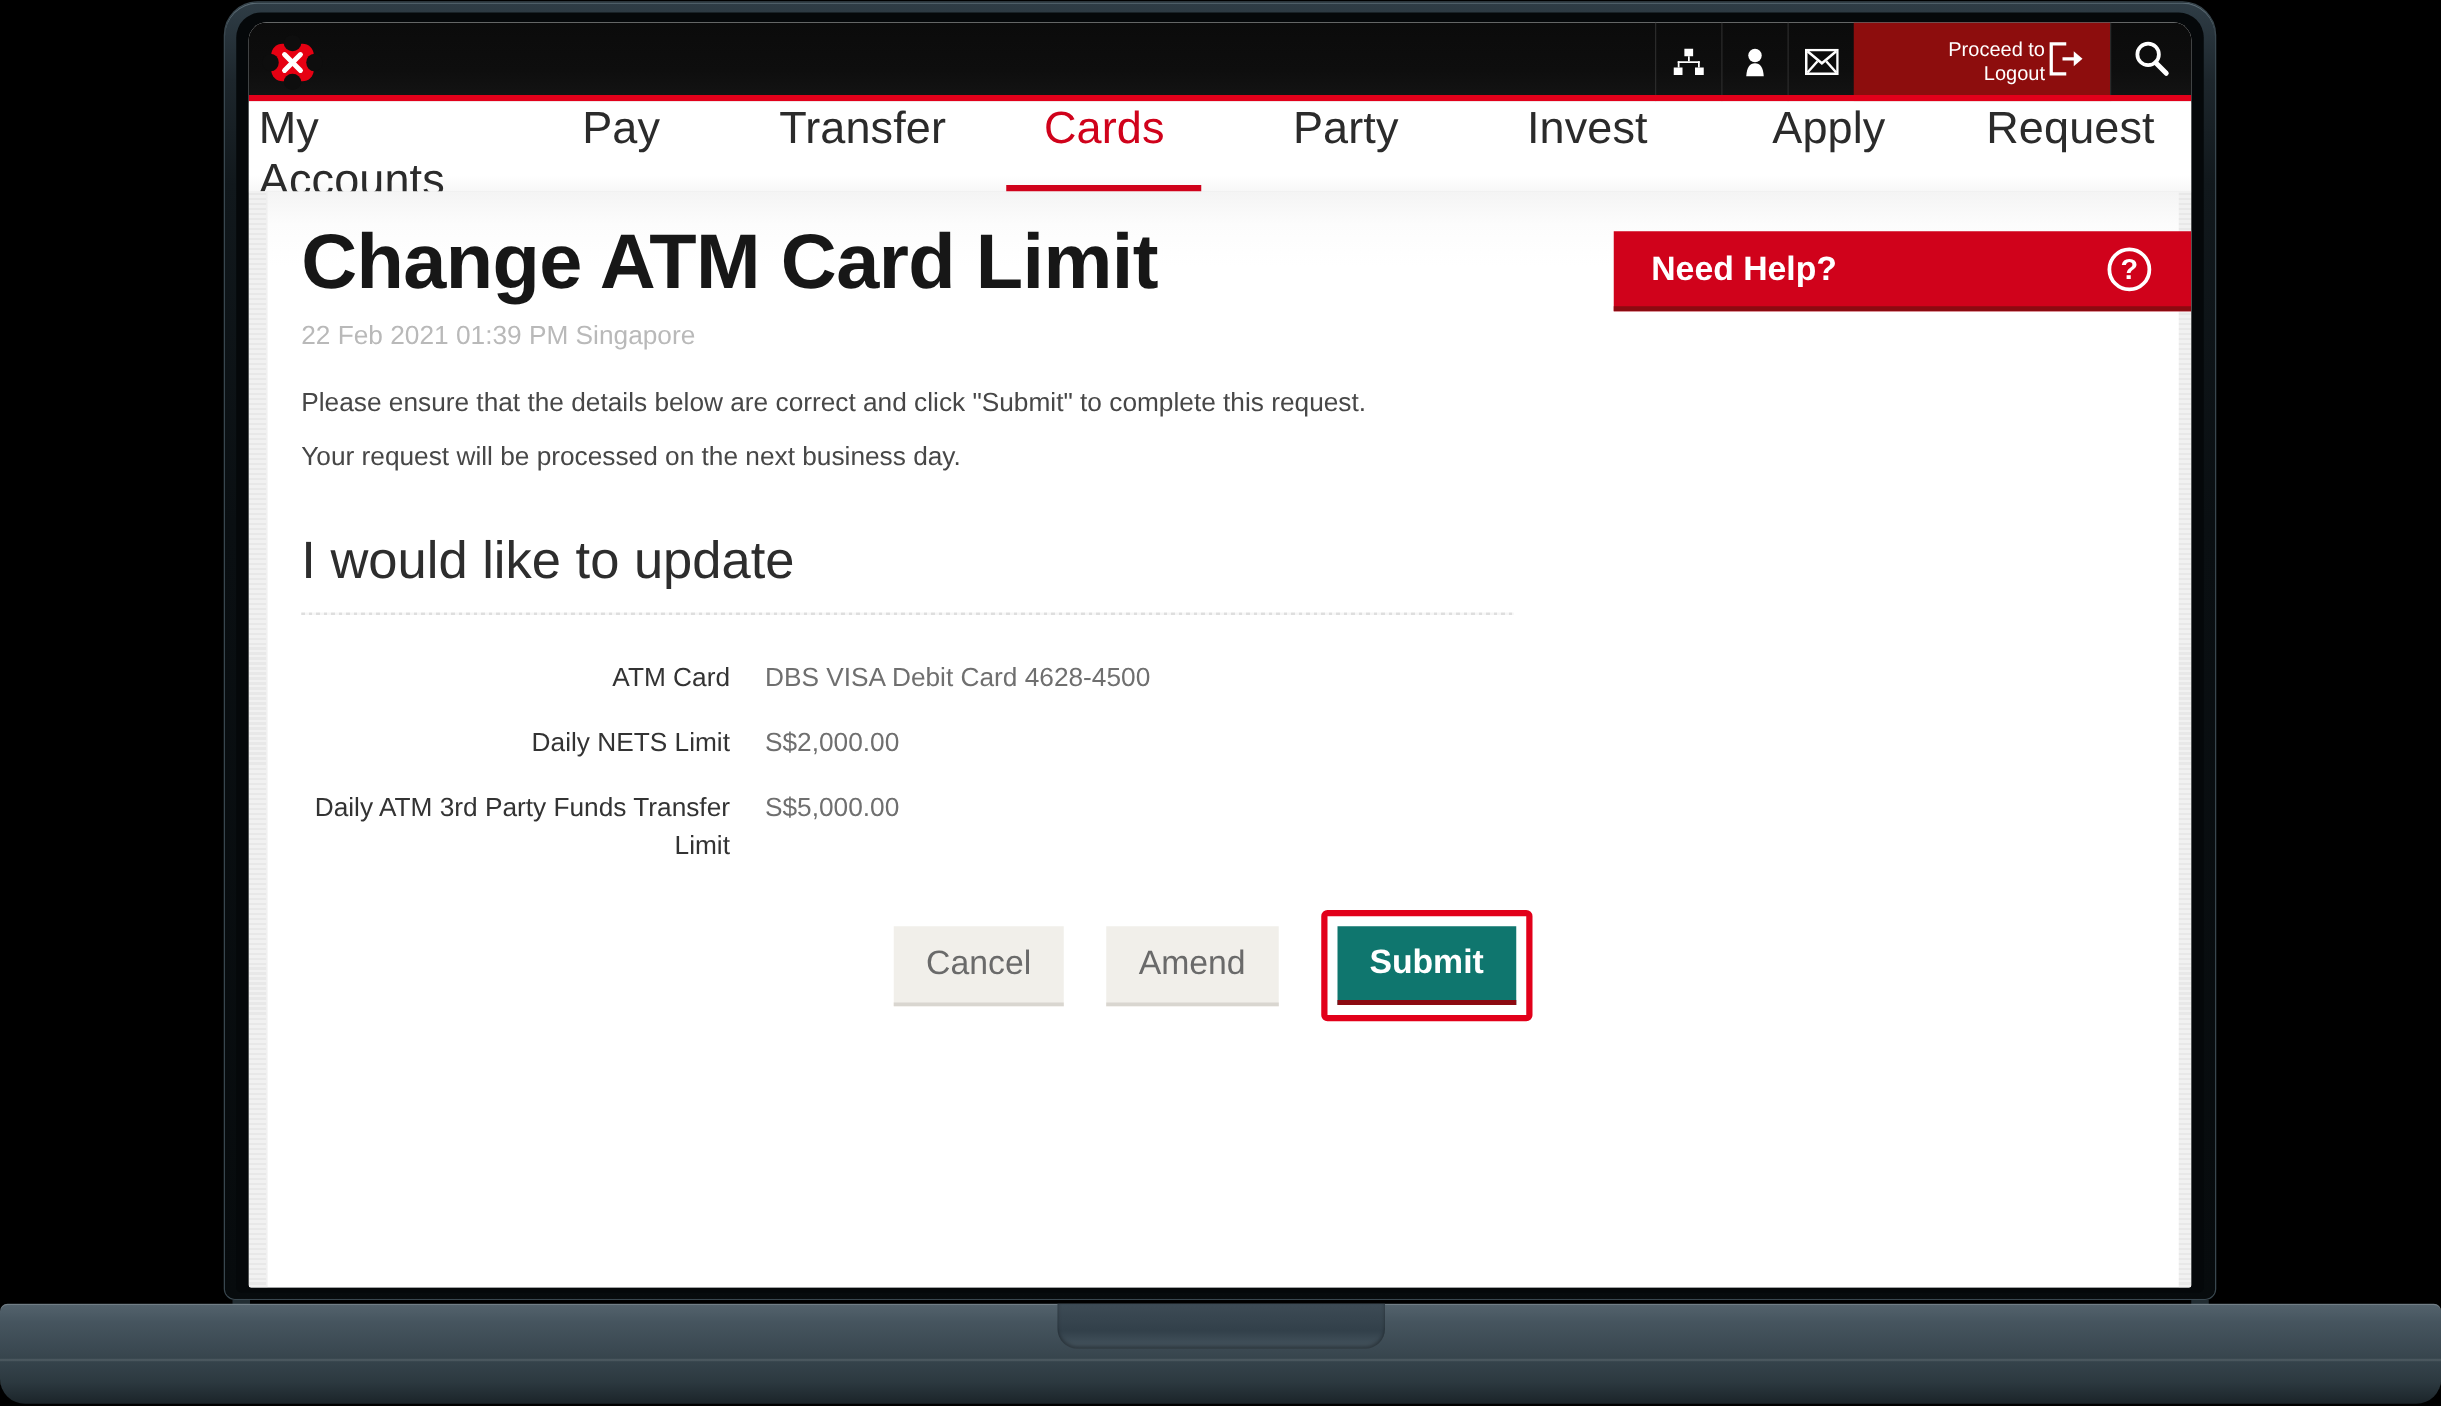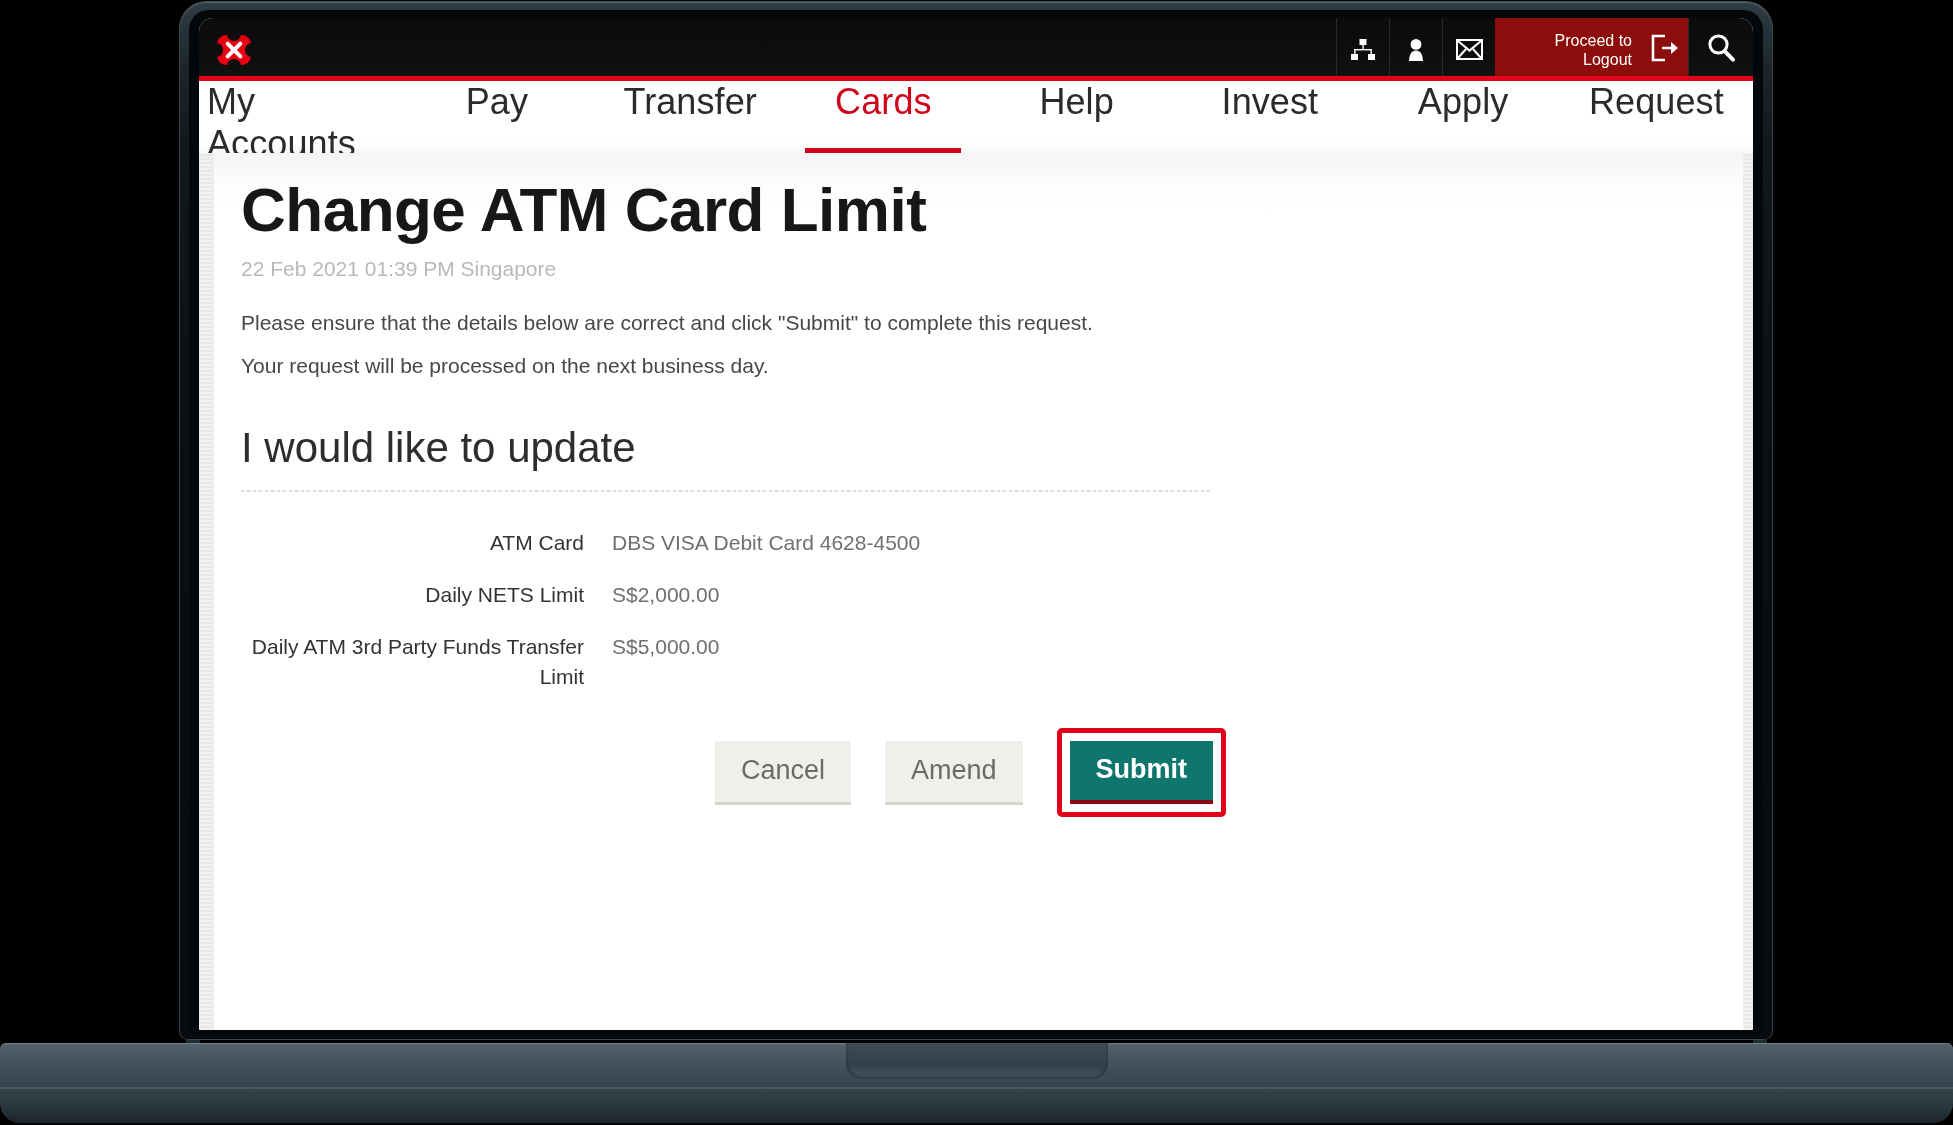--- a/index.html
+++ b/index.html
@@ -145,22 +145,22 @@
     justify-content: center;
     border-left: 1px solid #2a2a2a;
   }
   .tb-btn svg { display: block; }
 
   .logout-btn {
     background: #8d0d0d;
     display: flex;
     align-items: center;
     justify-content: flex-end;
-    gap: 18px;
-    padding: 0 8px 0 20px;
+    gap: 2px;
+    padding: 0 20px 0 20px;
     min-width: 165px;
   }
   .logout-text {
     color: #fff;
     font-size: 16px;
     line-height: 19px;
     text-align: right;
     white-space: pre-line;
   }
   .search-btn {
@@ -457,37 +457,41 @@
       <div class="nav-item">
         <span>Pay</span>
       </div>
       <div class="nav-item">
         <span>Transfer</span>
       </div>
       <div class="nav-item active">
         <span>Cards</span>
       </div>
       <div class="nav-item">
-        <span>Help</span>
+        <span>Party</span>
       </div>
       <div class="nav-item">
         <span>Invest</span>
       </div>
       <div class="nav-item">
         <span>Apply</span>
       </div>
       <div class="nav-item">
         <span>Request</span>
       </div>
     </div>
 
     <div class="page">
       <div class="page-left-rail"></div>
       <div class="page-right-rail"></div>
 
+      <div class="need-help">
+        <span class="need-help-text">Need Help?</span>
+        <span class="help-circle">?</span>
+      </div>
 
       <div class="content">
 
         <h1 class="page-title">Change ATM Card Limit</h1>
         <div class="page-timestamp">22 Feb 2021 01:39 PM Singapore</div>
 
         <p class="intro-line">Please ensure that the details below are correct and click "Submit" to complete this request.</p>
         <p class="intro-line">Your request will be processed on the next business day.</p>
 
         <h2 class="section-head">I would like to update</h2>

